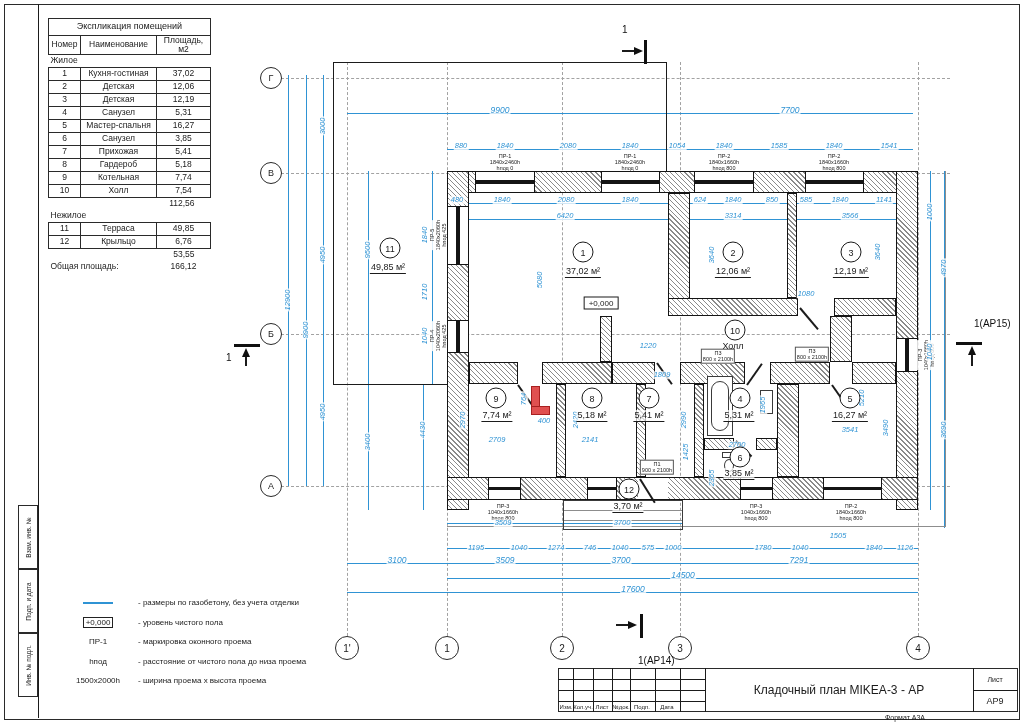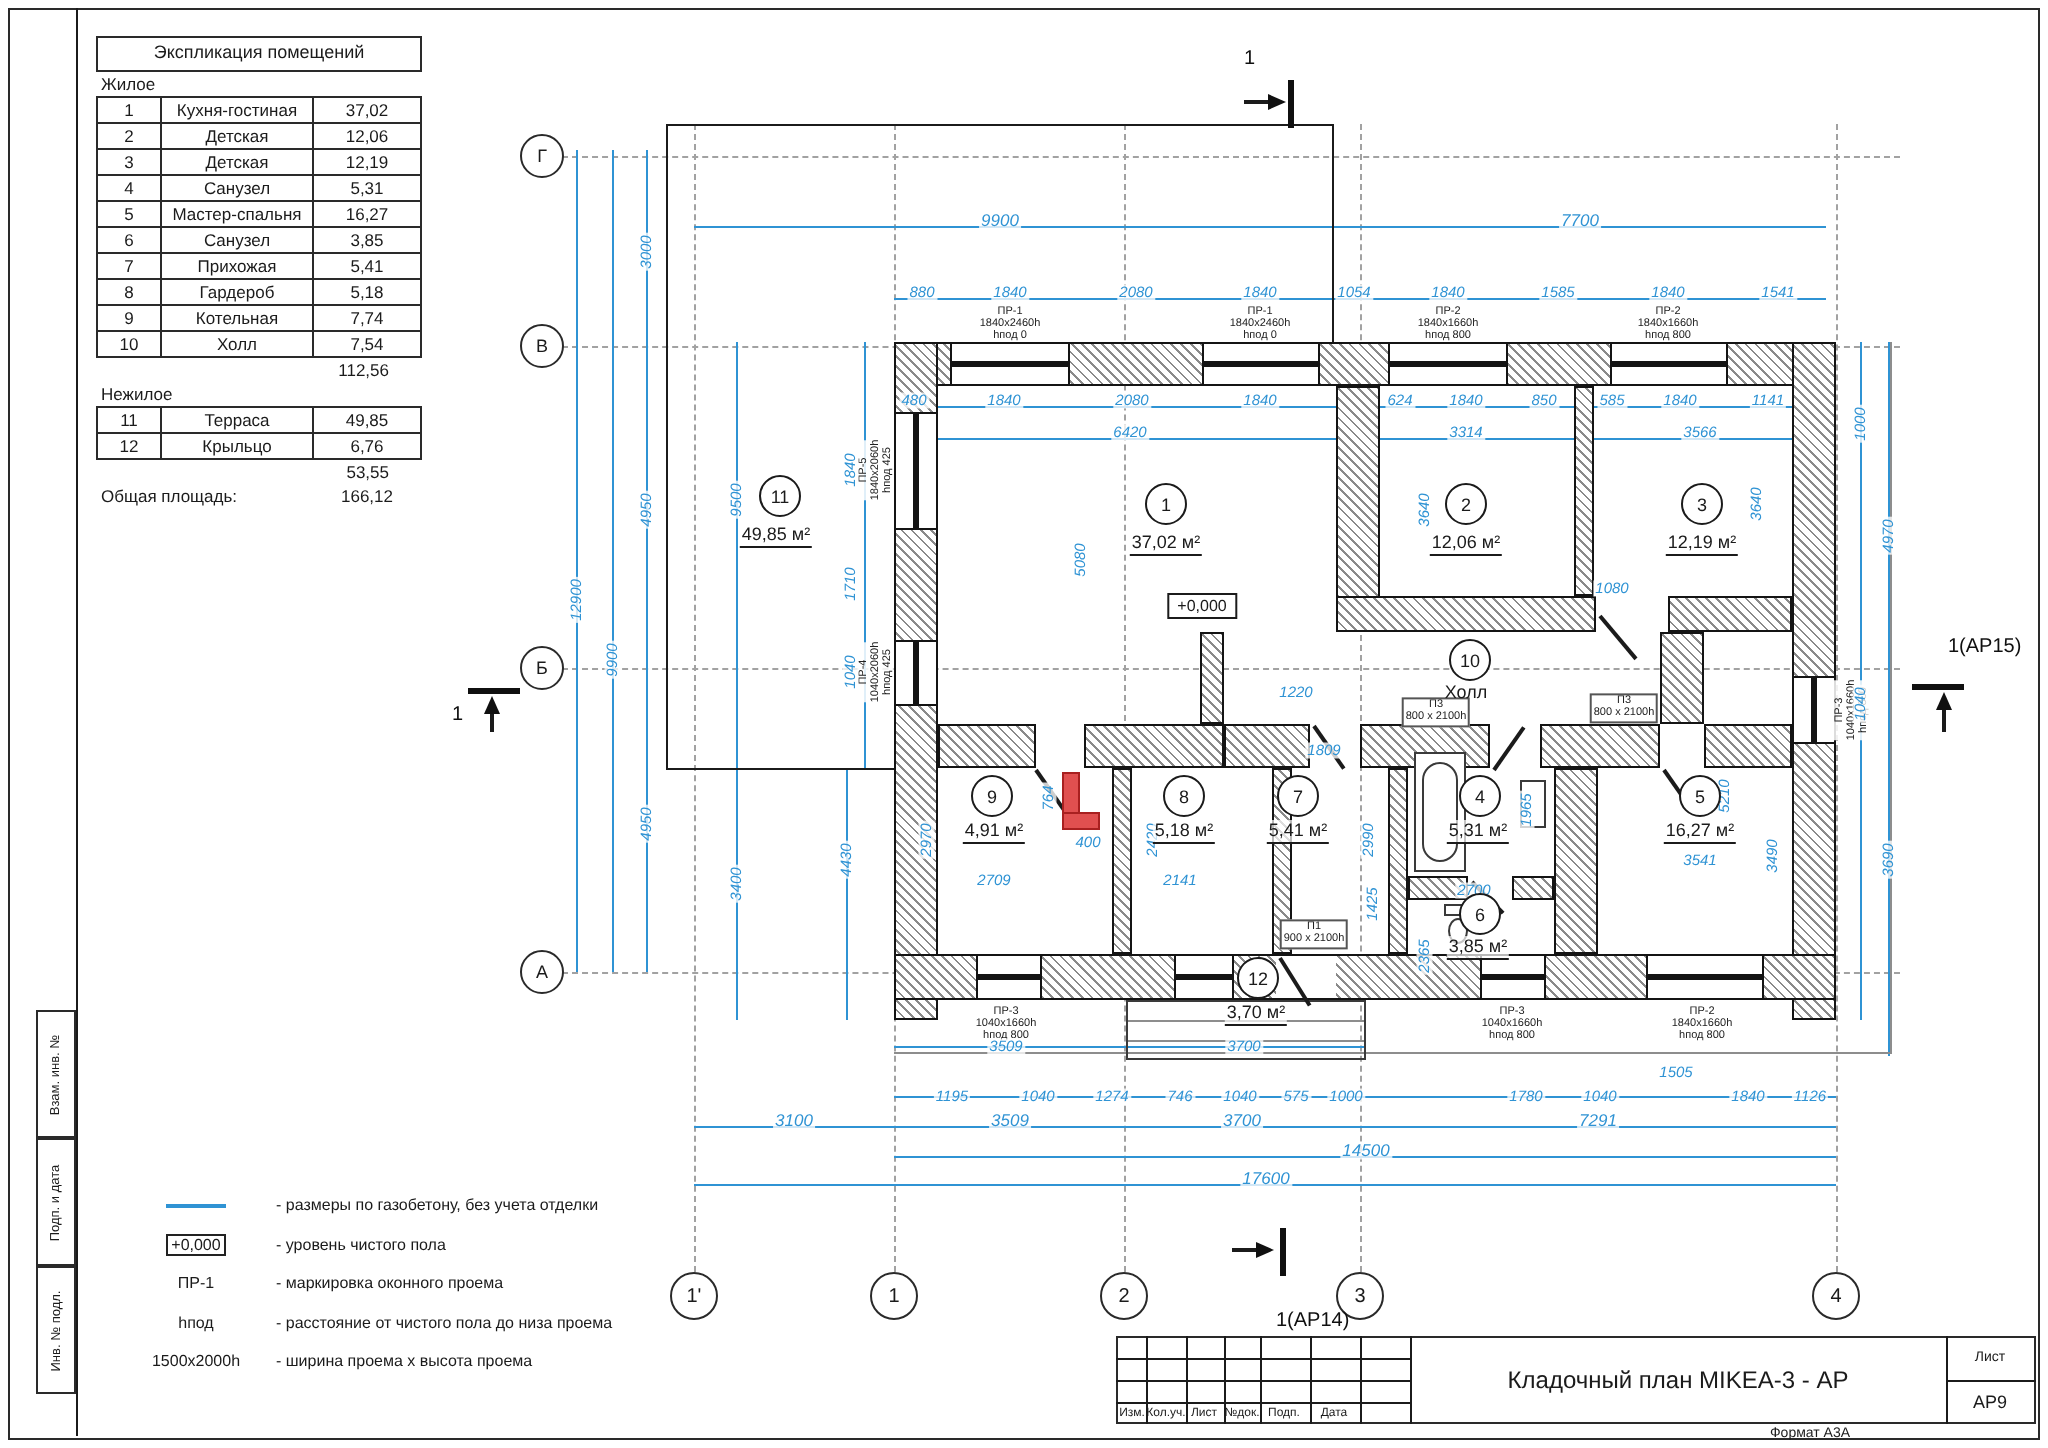--- a/index.html
+++ b/index.html
@@ -87,20 +87,25 @@
 <table id="expl">
   <colgroup>
       <col style="width:32px">
       <col style="width:76px">
       <col style="width:54px">
     </colgroup>
   <tbody>
       <tr class="ttl">
         <td colspan="3">Экспликация помещений</td>
       </tr>
+  <tr>
+        <td>Номер</td>
+        <td>Наименование</td>
+        <td>Площадь, м2</td>
+      </tr>
   <tr class="nb">
         <td colspan="3" class="l">Жилое</td>
       </tr>
   <tr>
         <td>1</td>
         <td>Кухня-гостиная</td>
         <td>37,02</td>
       </tr>
   <tr>
         <td>2</td>
@@ -370,21 +375,21 @@
 <div class="area" style="left:739px;top:410px">5,31 м²</div>
 <div class="badge" style="left:850px;top:398px">5</div>
 <div class="area" style="left:850px;top:410px">16,27 м²</div>
 <div class="badge" style="left:740px;top:457px">6</div>
 <div class="area" style="left:739px;top:468px">3,85 м²</div>
 <div class="badge" style="left:649px;top:398px">7</div>
 <div class="area" style="left:649px;top:410px">5,41 м²</div>
 <div class="badge" style="left:592px;top:398px">8</div>
 <div class="area" style="left:592px;top:410px">5,18 м²</div>
 <div class="badge" style="left:496px;top:398px">9</div>
-<div class="area" style="left:497px;top:410px">4,91 м²</div>
+<div class="area" style="left:497px;top:410px">7,74 м²</div>
 <div class="badge" style="left:735px;top:330px">10</div>
 <div class="rname" style="left:733px;top:341px">Холл</div>
 <div class="badge" style="left:390px;top:248px">11</div>
 <div class="area" style="left:388px;top:262px">49,85 м²</div>
 <div class="badge" style="left:629px;top:489px">12</div>
 <div class="area" style="left:628px;top:501px">3,70 м²</div>
 
 <i class="dim lg" style="left:500px;top:110px">9900</i>
 <i class="dim lg" style="left:790px;top:110px">7700</i>
 <i class="dim" style="left:461px;top:146px">880</i>

